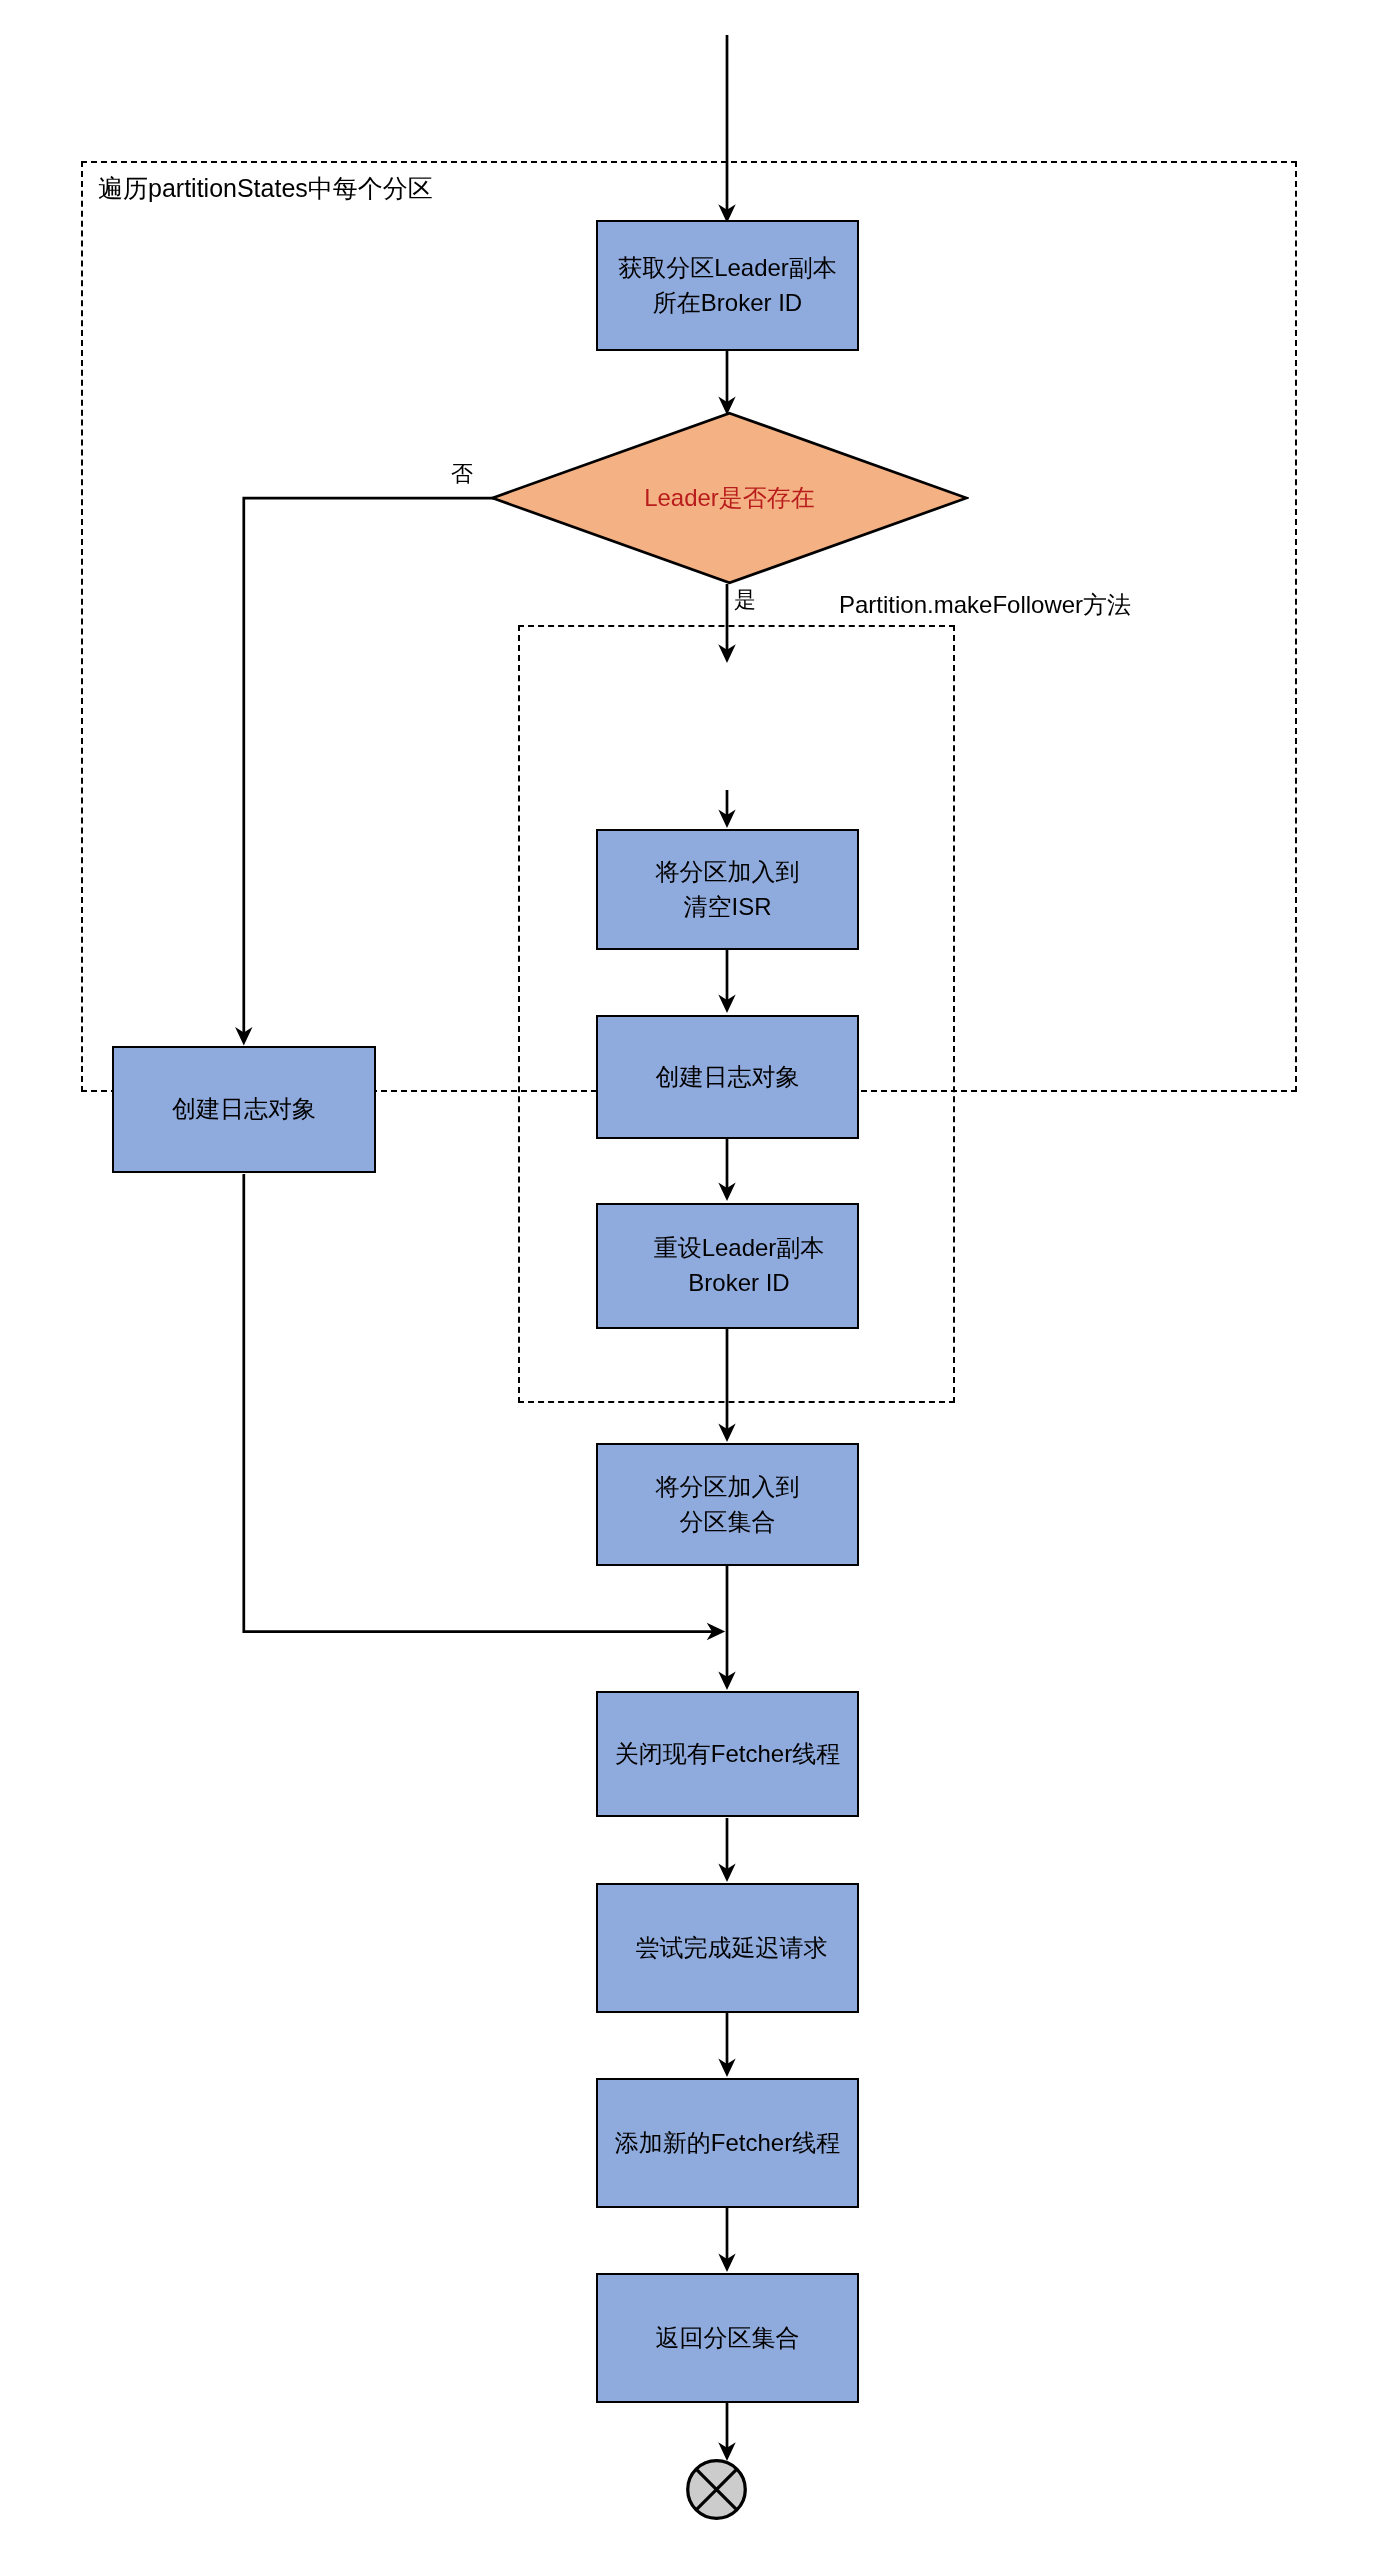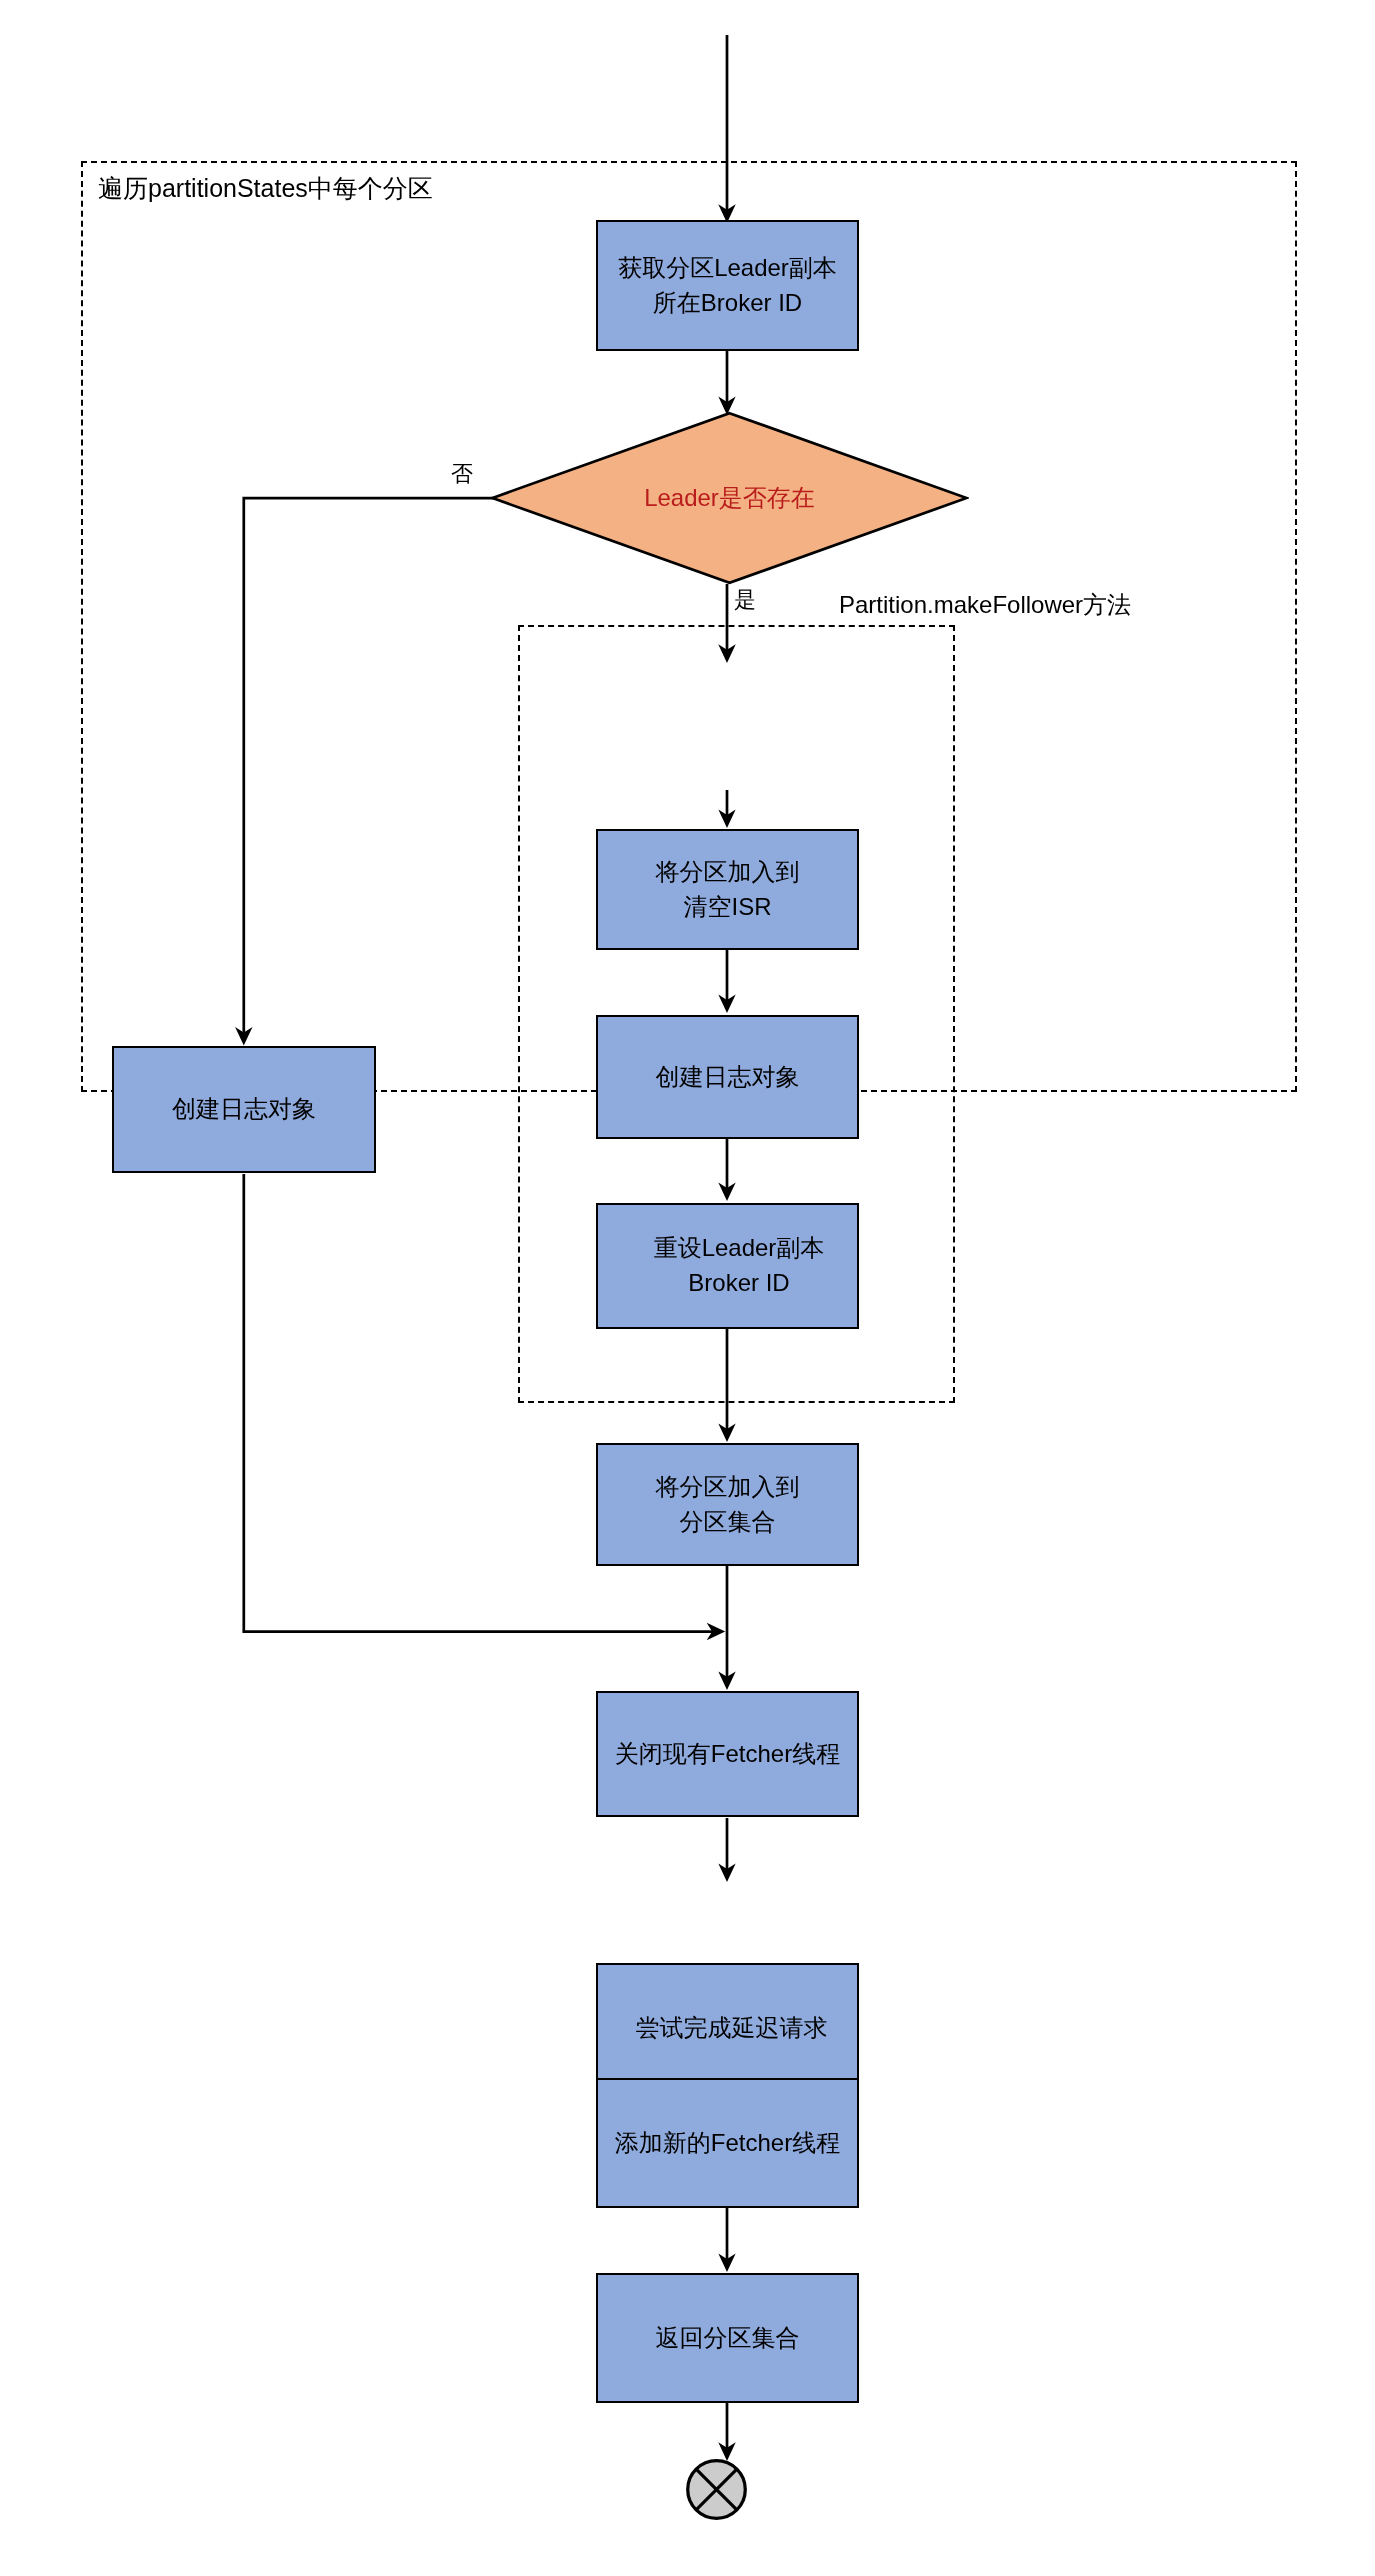--- a/index.html
+++ b/index.html
@@ -197,21 +197,21 @@
       <span>分区集合</span>
     </span>
   </div>
 
   <div class="node process" style="left:596px; top:1656px; width:263px; height:126px;">
     <span class="lines">
       <span>关闭现有Fetcher线程</span>
     </span>
   </div>
 
-  <div class="node process" style="left:596px; top:1928px; width:263px; height:130px;padding-left:8px;">
+  <div class="node process" style="left:596px; top:1848px; width:263px; height:130px;padding-left:8px;">
     <span class="lines">
       <span>尝试完成延迟请求</span>
     </span>
   </div>
 
   <div class="node process" style="left:596px; top:2043px; width:263px; height:130px;">
     <span class="lines">
       <span>添加新的Fetcher线程</span>
     </span>
   </div>

